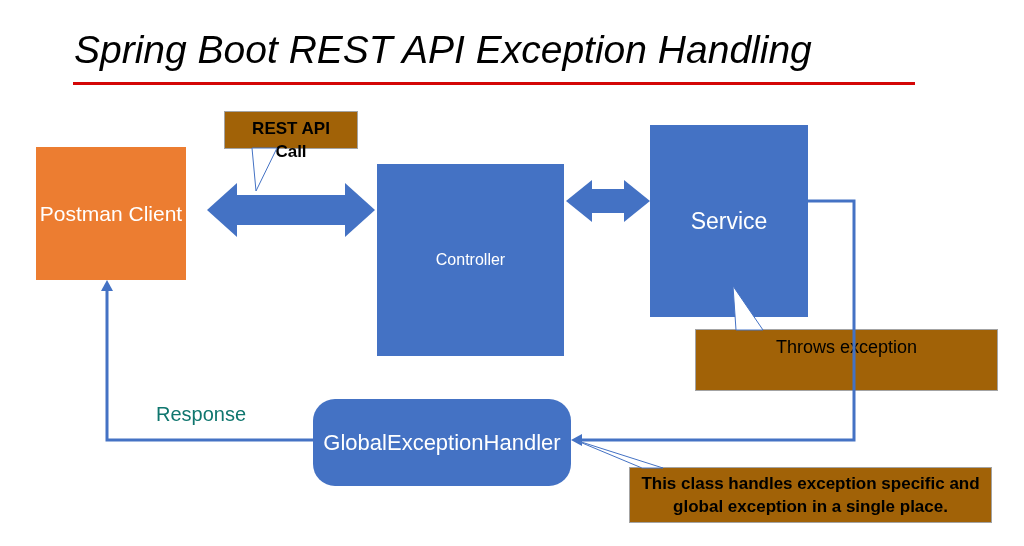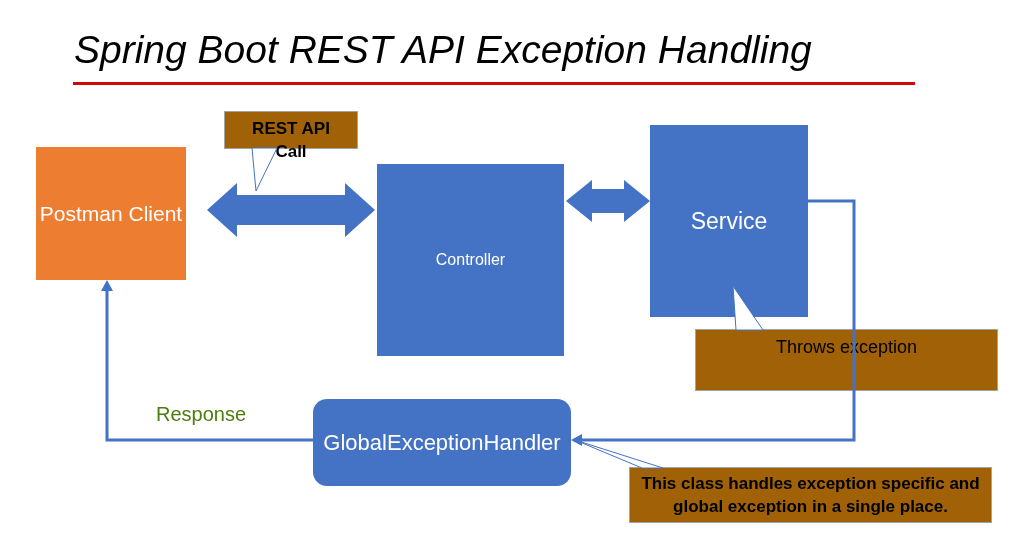--- a/index.html
+++ b/index.html
@@ -60,21 +60,21 @@
     height: 192px;
     background: #4472c4;
     font-size: 23px;
   }
   .handler {
     left: 313px;
     top: 399px;
     width: 258px;
     height: 87px;
     background: #4472c4;
-    border-radius: 14px;
+    border-radius: 22px;
     font-size: 22px;
   }
   .callout {
     position: absolute;
     background: #a16207;
     border: 1px solid #a3a3a3;
     padding: 7px 12px;
     text-align: center;
     color: #000;
     line-height: 1.35;
@@ -105,21 +105,21 @@
     font-size: 17px;
     font-weight: 700;
     padding: 5px 10px;
     text-align: center;
   }
   .resp-label {
     position: absolute;
     left: 156px;
     top: 403px;
     font-size: 20px;
-    color: #4d7c0f;
+    color: #0f766e;
   }
   svg.overlay {
     position: absolute;
     left: 0; top: 0;
     width: 1024px; height: 546px;
     pointer-events: none;
   }
 </style>
 </head>
 <body>

